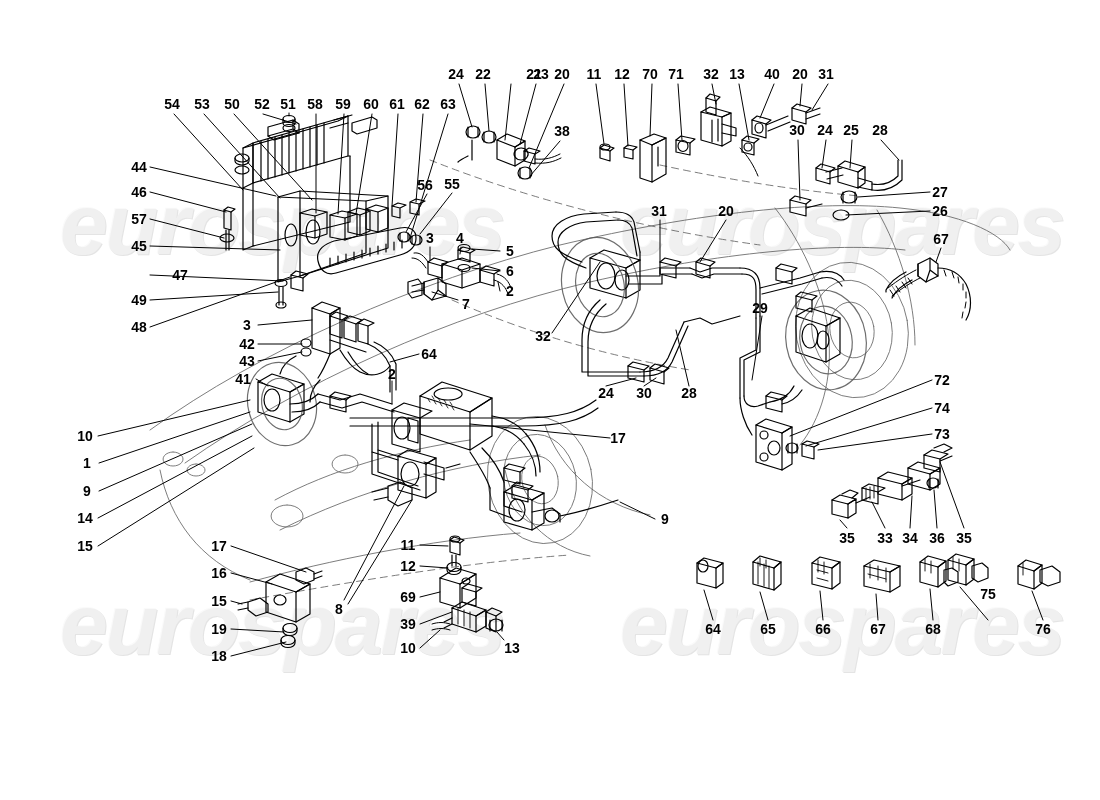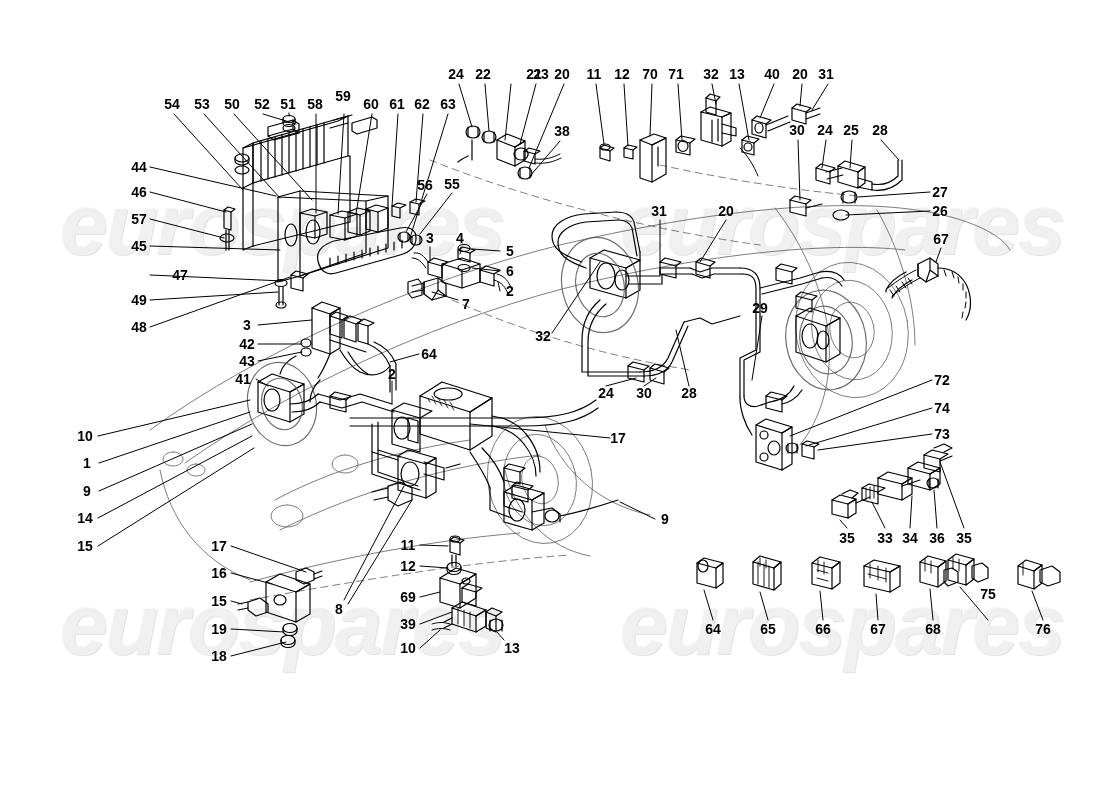--- a/index.html
+++ b/index.html
@@ -684,21 +684,21 @@
     </g>
   </svg>
 
   <div id="labels">
       <div class="lbl c" style="left: 172px; top: 104px;">54</div>
       <div class="lbl c" style="left: 202px; top: 104px;">53</div>
       <div class="lbl c" style="left: 232px; top: 104px;">50</div>
       <div class="lbl c" style="left: 262px; top: 104px;">52</div>
       <div class="lbl c" style="left: 288px; top: 104px;">51</div>
       <div class="lbl c" style="left: 315px; top: 104px;">58</div>
-      <div class="lbl c" style="left: 343px; top: 96px;">59</div>
+      <div class="lbl c" style="left: 343px; top: 104px;">59</div>
       <div class="lbl c" style="left: 371px; top: 104px;">60</div>
       <div class="lbl c" style="left: 397px; top: 104px;">61</div>
       <div class="lbl c" style="left: 422px; top: 104px;">62</div>
       <div class="lbl c" style="left: 448px; top: 104px;">63</div>
       <div class="lbl c" style="left: 456px; top: 74px;">24</div>
       <div class="lbl c" style="left: 483px; top: 74px;">22</div>
       <div class="lbl c" style="left: 509px; top: 74px; margin-left: 32px;">23</div>
       <div class="lbl c" style="left: 534px; top: 74px;">21</div>
       <div class="lbl c" style="left: 562px; top: 74px;">20</div>
       <div class="lbl c" style="left: 594px; top: 74px;">11</div>

